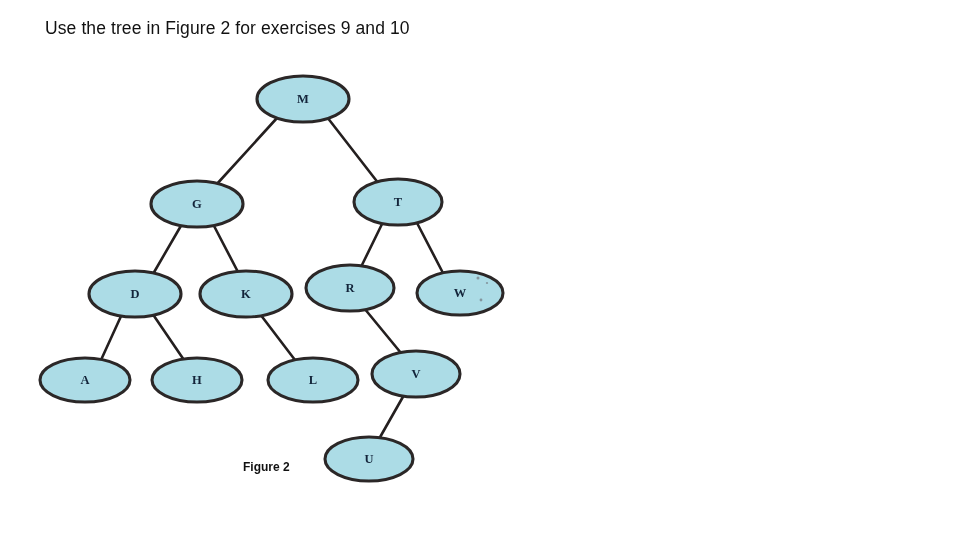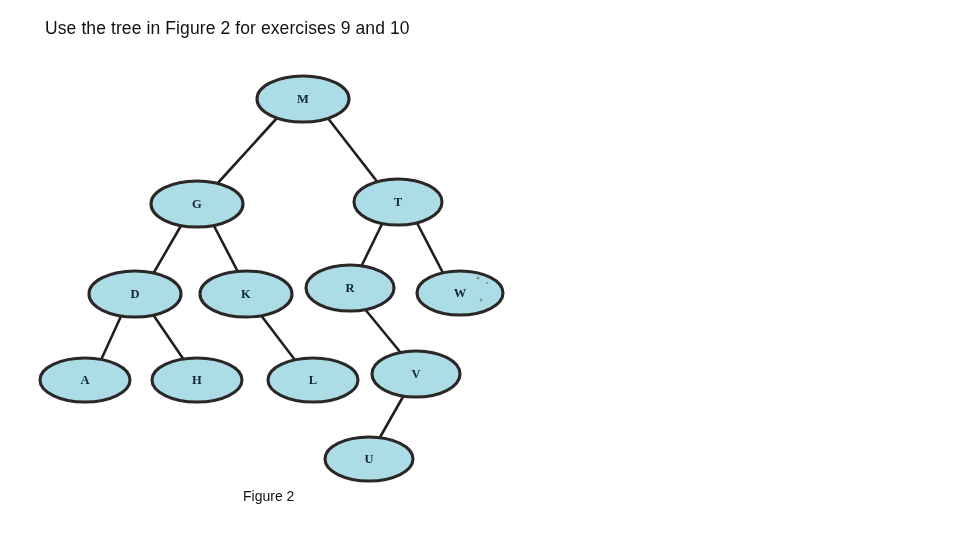--- a/index.html
+++ b/index.html
@@ -61,24 +61,24 @@
     dominant-baseline: middle;
     letter-spacing: 0.2px;
   }
   .speck {
     fill: #7d8a90;
     opacity: 0.85;
   }
   #figure-caption {
     position: absolute;
     left: 243px;
-    top: 488px;
+    top: 460px;
     font-family: "Liberation Sans", sans-serif;
-    font-size: 14px;
-    font-weight: 400;
+    font-size: 12px;
+    font-weight: 700;
     color: #111111;
     white-space: nowrap;
   }
 </style>
 </head>
 <body>
 
 <div id="page">
 
   <div id="prompt-text">Use the tree in Figure 2 for exercises 9 and 10</div>

